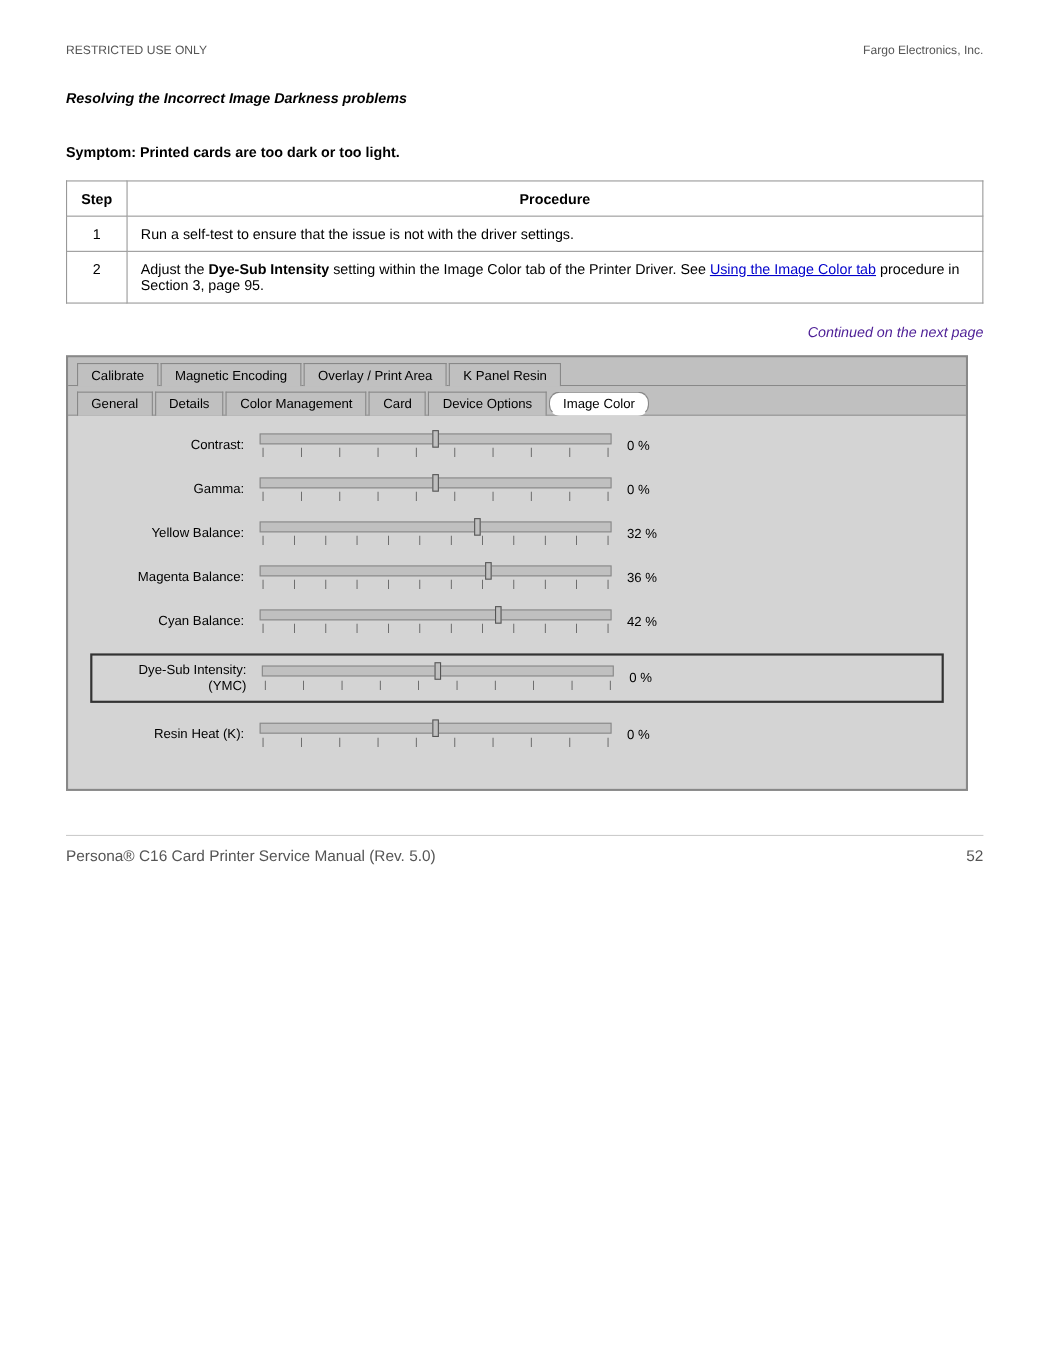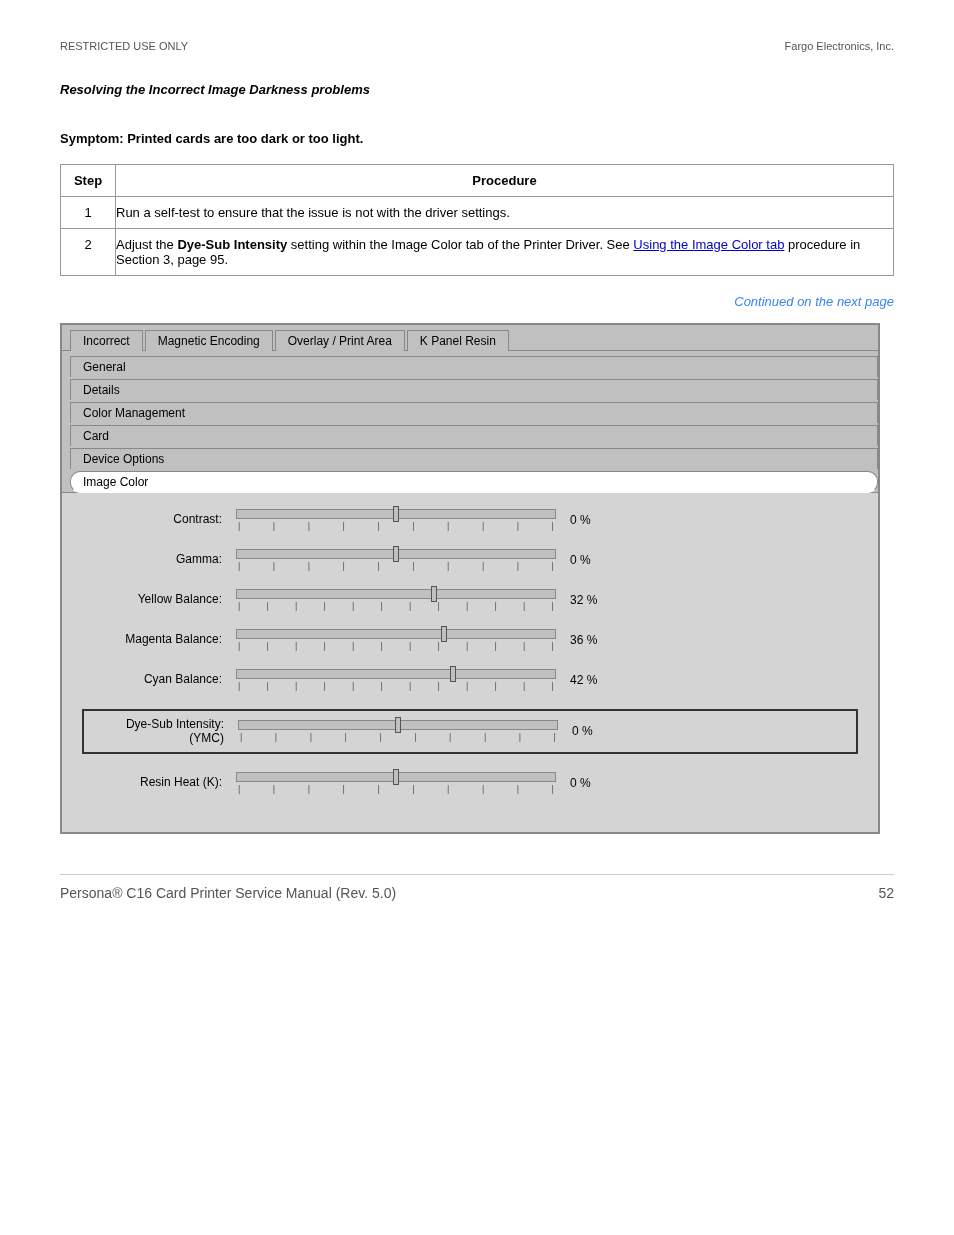--- a/index.html
+++ b/index.html
@@ -32,38 +32,38 @@
     }
     .symptom span { font-weight: bold; }
     table.procedure-table {
       width: 100%;
       border-collapse: collapse;
       margin-bottom: 18px;
     }
     table.procedure-table th,
     table.procedure-table td {
       border: 1px solid #999;
-      padding: 8px 0;
+      padding: 8px 12px;
       vertical-align: top;
       font-size: 13px;
     }
     table.procedure-table th {
       background: #fff;
       font-weight: bold;
     }
     table.procedure-table td:first-child {
       text-align: center;
       width: 55px;
     }
     .continued {
       text-align: right;
       font-style: italic;
       font-size: 13px;
       margin-bottom: 14px;
-      color: #3b82f6;
+      color: #4c1d95;
     }
     a { color: #0000cc; }
 
     
     .dialog-panel {
       background: #c0c0c0;
       border: 2px solid #888;
       width: 820px;
       padding: 0;
       font-family: Arial, sans-serif;
@@ -77,21 +77,20 @@
       padding-left: 8px;
       gap: 2px;
     }
     .tab-row-bottom {
       display: flex;
       background: #c0c0c0;
       border-bottom: 1px solid #888;
       padding-top: 4px;
       padding-left: 8px;
       gap: 2px;
-      flex-direction: column;
     }
     .tab {
       background: #c0c0c0;
       border: 1px solid #888;
       border-bottom: none;
       padding: 3px 12px;
       font-size: 12px;
       cursor: pointer;
       white-space: nowrap;
       position: relative;
@@ -203,21 +202,21 @@
       <td>Adjust the <strong>Dye-Sub Intensity</strong> setting within the Image Color tab of the Printer Driver. See <a href="#">Using the Image Color tab</a> procedure in Section 3, page 95.</td>
     </tr>
   </tbody>
 </table>
 
 <div class="continued">Continued on the next page</div>
 
 <div class="dialog-panel">
 
   <div class="tab-row-top">
-    <div class="tab">Incorrect</div>
+    <div class="tab">Calibrate</div>
     <div class="tab">Magnetic Encoding</div>
     <div class="tab">Overlay / Print Area</div>
     <div class="tab">K Panel Resin</div>
   </div>
 
   <div class="tab-row-bottom">
     <div class="tab">General</div>
     <div class="tab">Details</div>
     <div class="tab">Color Management</div>
     <div class="tab">Card</div>

